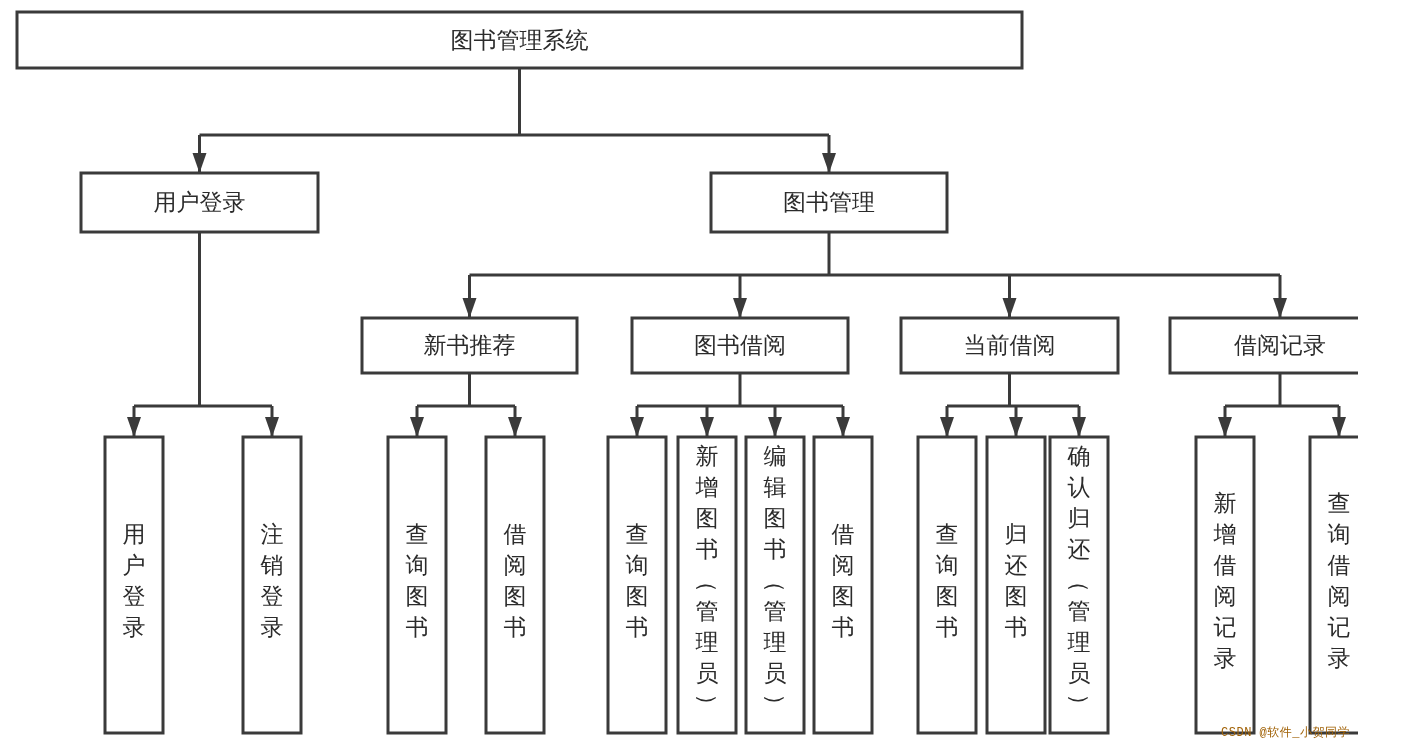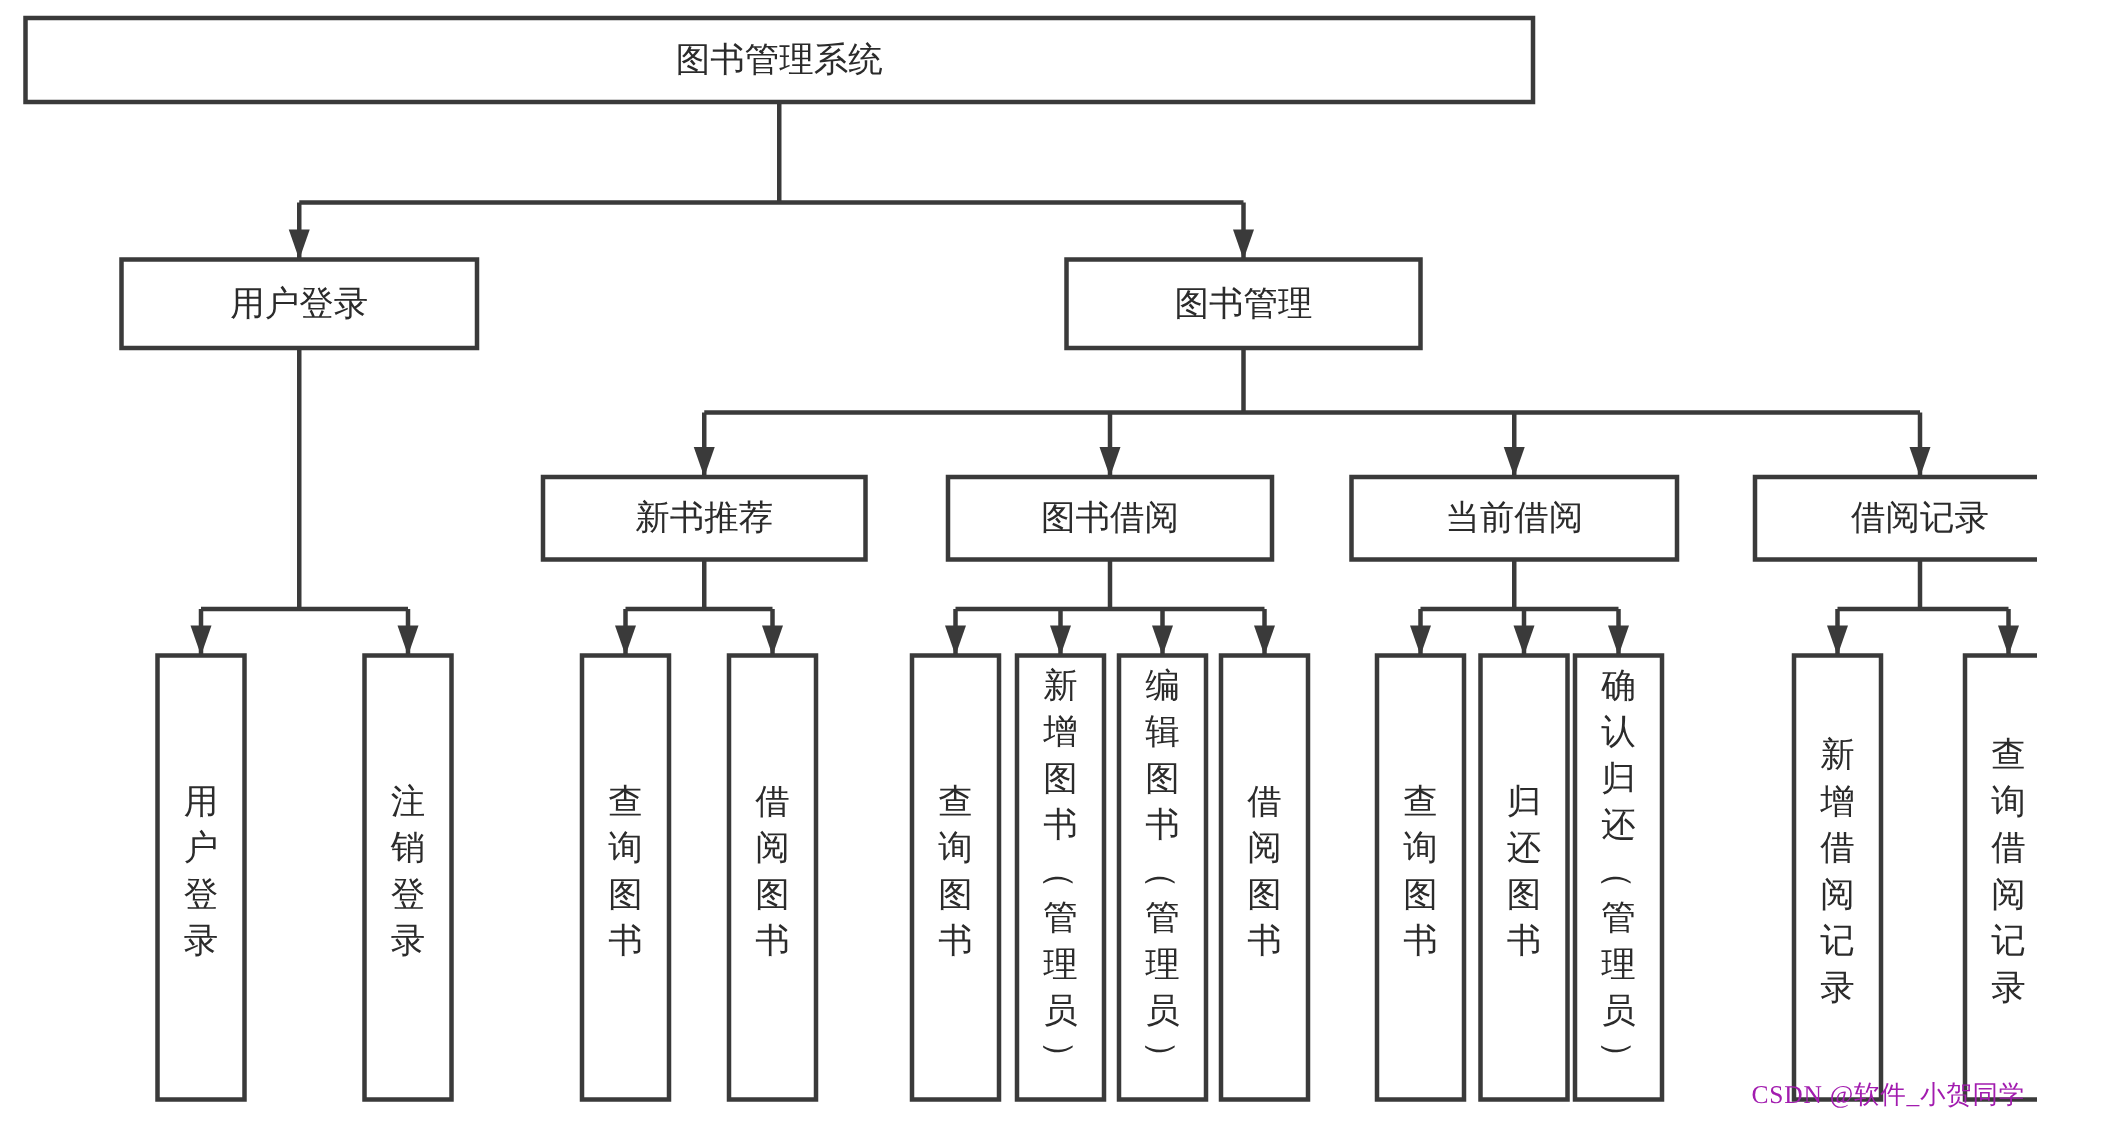--- a/index.html
+++ b/index.html
@@ -48,23 +48,23 @@
   .node-label-v {
     fill: #2b2b2b;
     font-family: "DejaVu Sans", "Liberation Sans", sans-serif;
     font-size: 23px;
     text-anchor: middle;
   }
   .watermark {
     position: absolute;
     right: 8px;
     bottom: 6px;
-    font-family: Liberation Serif, serif;
-    font-size: 17px;
-    color: #a21caf;
+    font-family: Liberation Mono, monospace;
+    font-size: 12px;
+    color: #a16207;
     letter-spacing: 0.5px;
     white-space: nowrap;
     user-select: none;
   }
 </style>
 </head>
 <body>
 
 <div id="diagram-root">
   <svg class="flow" viewBox="0 0 1405 747" xmlns="http://www.w3.org/2000/svg">

